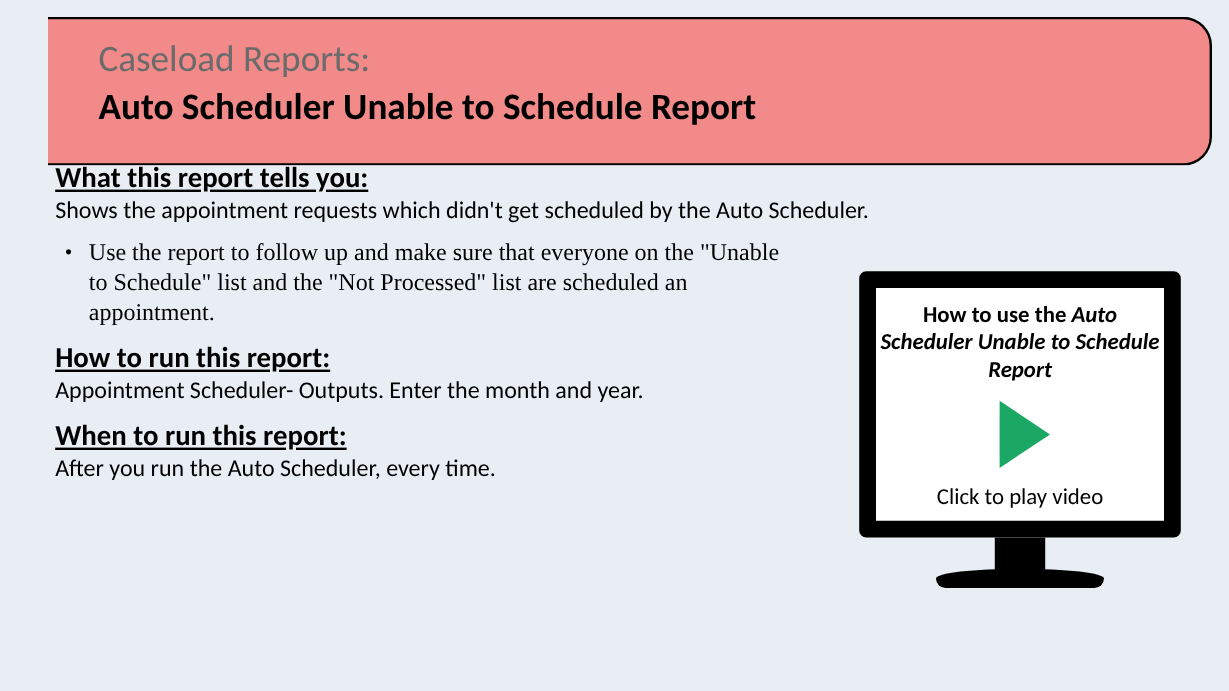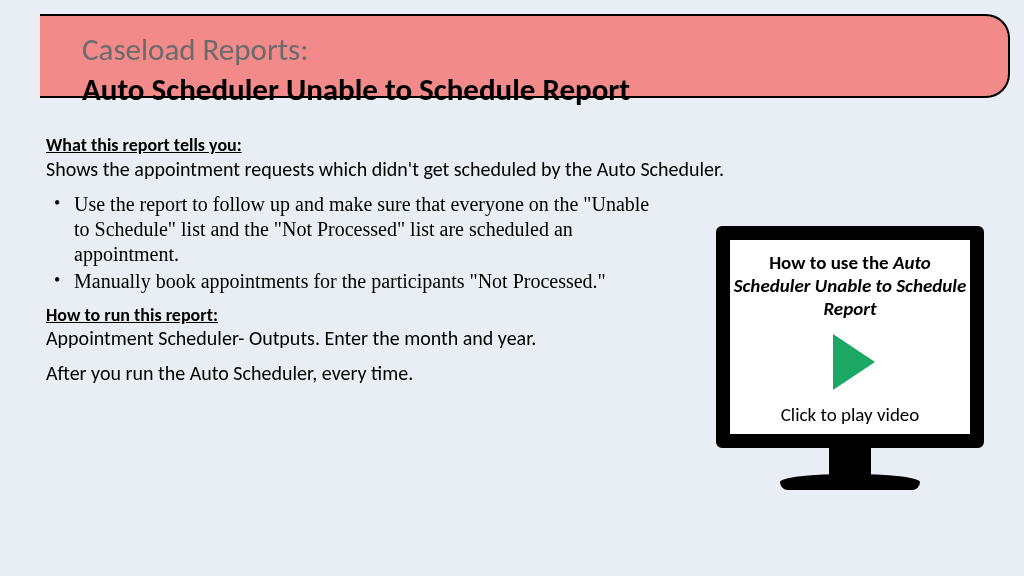--- a/index.html
+++ b/index.html
@@ -9,21 +9,21 @@
       background: #e8eef4;
       font-family: Calibri, Arial, sans-serif;
       position: relative;
       overflow: hidden;
     }
     .header {
       position: absolute;
       top: 14px;
       left: 40px;
       right: 14px;
-      height: 84px;
+      height: 124px;
       background: #f28a8a;
       border: 2px solid #000;
       border-left: none;
       border-top-right-radius: 24px;
       border-bottom-right-radius: 24px;
       padding: 14px 20px 14px 42px;
     }
     .header-thin {
       font-size: 31px;
       color: #6b6b6b;
@@ -41,21 +41,21 @@
       left: 46px;
       right: 14px;
       font-size: 20px;
       color: #000;
       line-height: 1.25;
     }
     .section { margin-bottom: 10px; }
     .section-heading {
       font-weight: 700;
       text-decoration: underline;
-      font-size: 18px;
+      font-size: 24px;
     }
     .section-text { font-size: 20px; }
     .limited { width: 620px; }
     ul { list-style: none; padding-left: 6px; font-family: Liberation Serif, serif; }
     li { position: relative; padding-left: 22px; margin-bottom: 2px; }
     li::before {
       content: "•";
       position: absolute;
       left: 2px;
       top: 0;
@@ -122,30 +122,30 @@
 
 <div class="content">
   <div class="section">
     <div class="section-heading">What this report tells you:</div>
     <div class="section-text">Shows the appointment requests which didn't get scheduled by the Auto Scheduler.</div>
   </div>
 
   <div class="section limited">
     <ul>
       <li>Use the report to follow up and make sure that everyone on the "Unable to Schedule" list and the "Not Processed" list are scheduled an appointment.</li>
-      <li>Manually book appointments for the participants "Not Processed."</li>
     </ul>
   </div>
 
   <div class="section limited">
     <div class="section-heading">How to run this report:</div>
     <div class="section-text">Appointment Scheduler- Outputs. Enter the month and year.</div>
   </div>
 
   <div class="section limited">
+    <div class="section-heading">When to run this report:</div>
     <div class="section-text">After you run the Auto Scheduler, every time.</div>
   </div>
 </div>
 
 <div class="monitor-wrap">
   <div class="monitor-screen">
     <div class="monitor-title">
       <span>How to use the </span><span class="italic">Auto Scheduler Unable to Schedule Report</span>
     </div>
     <div class="play-triangle"></div>

